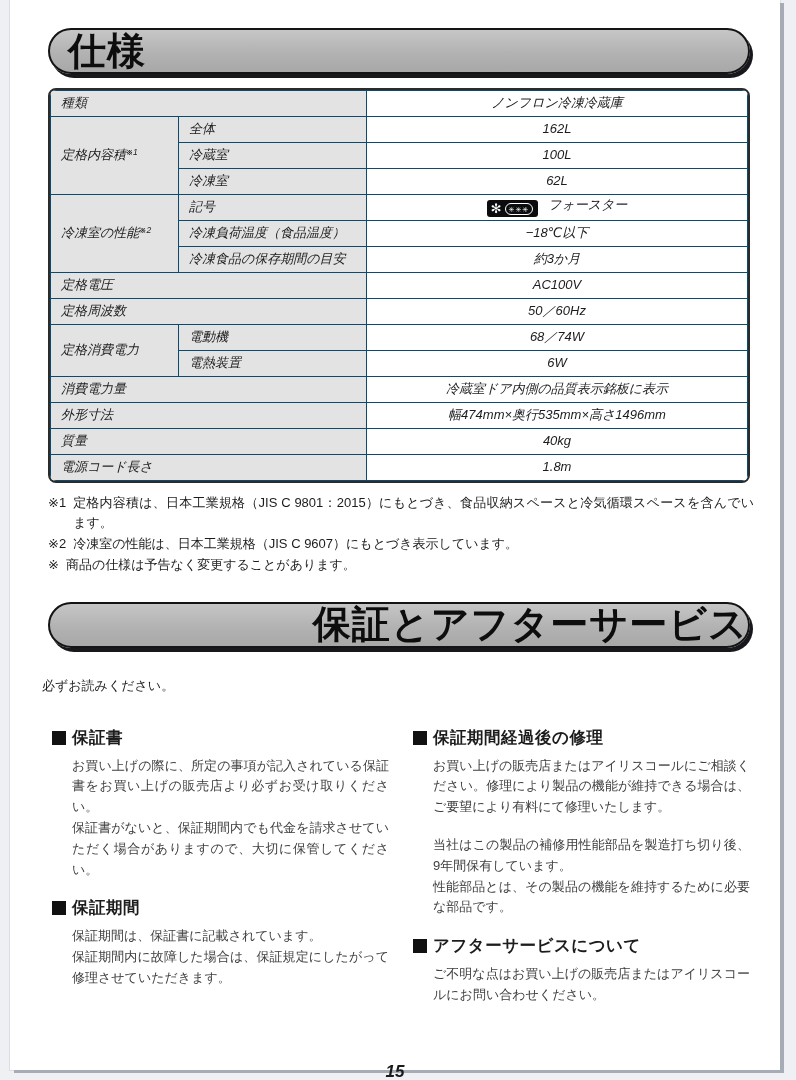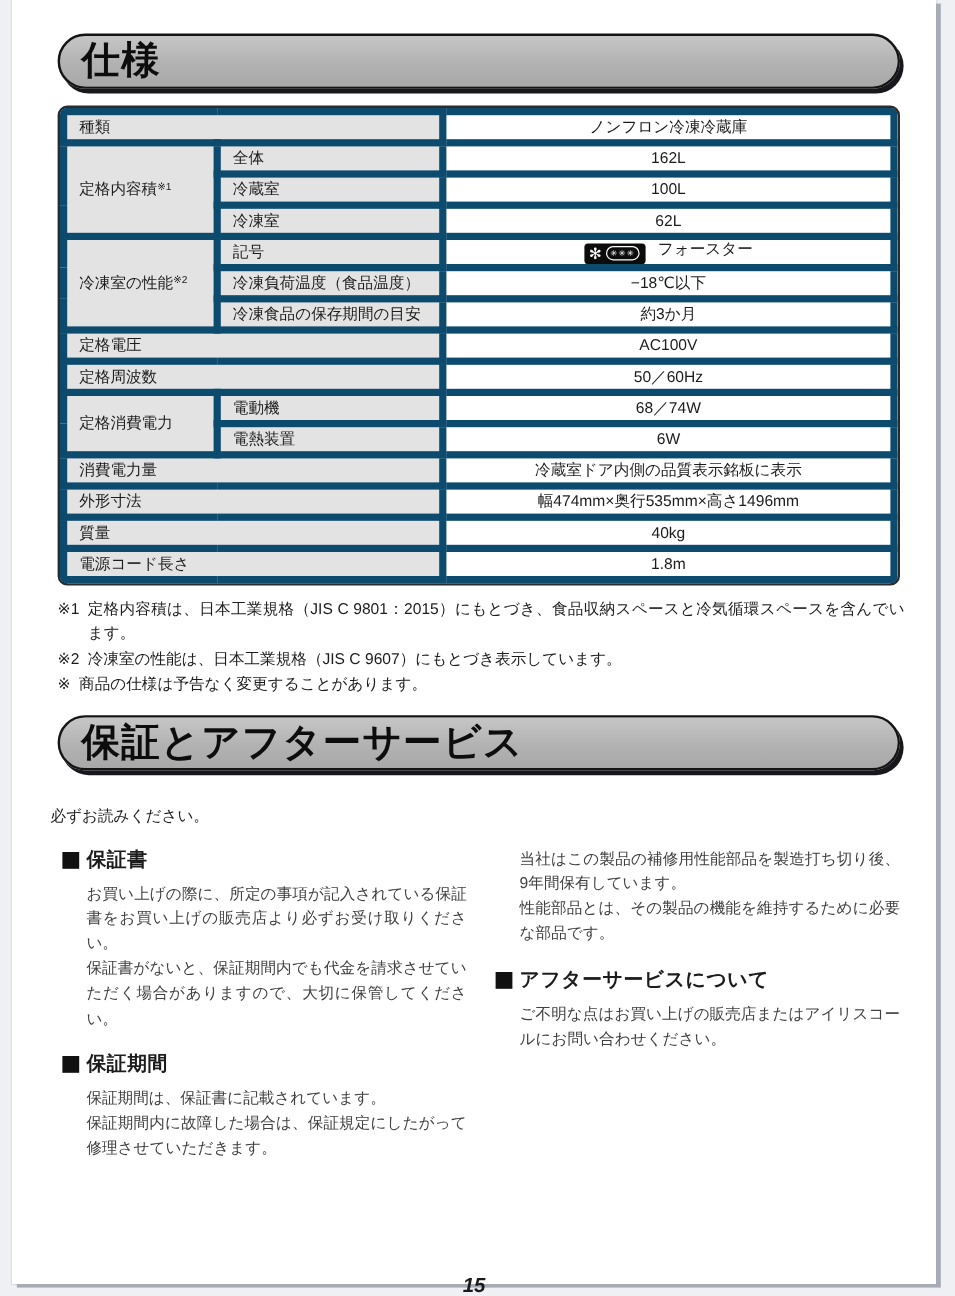--- a/index.html
+++ b/index.html
@@ -19,35 +19,35 @@
   .content { position:relative; padding:0 20px 0 32px; height:100%; }
 
   
   .pill {
     margin-left:6px; width:702px; height:46px;
     background:linear-gradient(180deg,#c6c6c6 0%,#b2b2b2 55%,#a8a8a8 100%);
     border:2px solid #141414; border-radius:24px;
     box-shadow:3px 4px 0 #17171c;
     display:flex; align-items:center; padding-left:18px;
   }
-  .pill h1 { font-size:32px; font-weight:700; letter-spacing:1px; color:#0d0d0d; }
+  .pill h1 { font-size:38px; font-weight:700; letter-spacing:1px; color:#0d0d0d; }
   .pill-spec { margin-top:28px; }
-  .pill-warranty { margin-top:15px; }
+  .pill-warranty { margin-top:26px;justify-content:flex-end; }
 
   
   .tablewrap {
     margin:14px 0 0 6px; width:702px;
     border:2px solid #2b2b2b; border-radius:8px; overflow:hidden;
     background:#fff;
   }
   table { border-collapse:collapse; width:100%; table-layout:fixed; }
   col.c1 { width:128px; } col.c2 { width:188px; } col.c3 { width:auto; }
   td {
-    border:6px solid #0c4a6e; height:26px; font-size:13px;
-    padding:0 10px; vertical-align:middle; line-height:1.1;
+    border:1px solid #0c4a6e; height:26px; font-size:13px;
+    padding:0 10px; vertical-align:middle; line-height:1.1;font-style:italic;
   }
   td.lbl, td.sub { background:#e3e3e4; text-align:left; }
   td.val { background:#ffffff; text-align:center;margin-left:16px; }
   td sup { font-size:8.5px; vertical-align:4px; letter-spacing:0; }
 
   
   .fourstar {
     display:inline-flex; align-items:center; gap:3px;
     background:#0c0c0c; border-radius:3px; padding:1px 5px 1px 4px;
     height:17px; vertical-align:-4px; margin-right:10px;
@@ -60,21 +60,21 @@
 
   
   .footnotes { margin:10px 0 0 6px; width:706px; }
   .footnote { display:flex; font-size:13px; line-height:1.55; margin-bottom:1px; }
   .fn-marker { flex:0 0 auto; margin-right:7px; white-space:nowrap; }
   .fn-text { flex:1 1 auto; text-align:justify; }
 
   
   .lead { margin-top:29px; font-size:13px; }
   .cols {
-    margin:17px 0 0 10px; width:698px;
+    margin:32px 0 0 10px; width:698px;
     display:grid; grid-template-columns:1fr 1fr; column-gap:24px;
   }
   .sec { margin-bottom:17px; }
   .sec-head { display:flex; align-items:center; margin-bottom:7px; }
   .bullet {
     width:14px; height:14px; background:#111; display:inline-block;
     margin-right:6px; flex:0 0 auto;
   }
   .sec-head h2 { font-size:16.5px; font-weight:700; letter-spacing:0.5px; white-space:nowrap; }
   .sec p {
@@ -214,20 +214,27 @@
           <div class="sec-head">
             <span class="bullet"></span>
             <h2>保証期間</h2>
           </div>
           <p>保証期間は、保証書に記載されています。</p>
           <p>保証期間内に故障した場合は、保証規定にしたがって修理させていただきます。</p>
         </div>
       </div>
       <div class="col">
         <div class="sec">
+          <div class="sec-head">
+            <span class="bullet"></span>
+            <h2>保証期間経過後の修理</h2>
+          </div>
+          <p>お買い上げの販売店またはアイリスコールにご相談ください。修理により製品の機能が維持できる場合は、ご要望により有料にて修理いたします。</p>
+        </div>
+        <div class="sec">
           <p>当社はこの製品の補修用性能部品を製造打ち切り後、9年間保有しています。</p>
           <p>性能部品とは、その製品の機能を維持するために必要な部品です。</p>
         </div>
         <div class="sec">
           <div class="sec-head">
             <span class="bullet"></span>
             <h2>アフターサービスについて</h2>
           </div>
           <p>ご不明な点はお買い上げの販売店またはアイリスコールにお問い合わせください。</p>
         </div>

